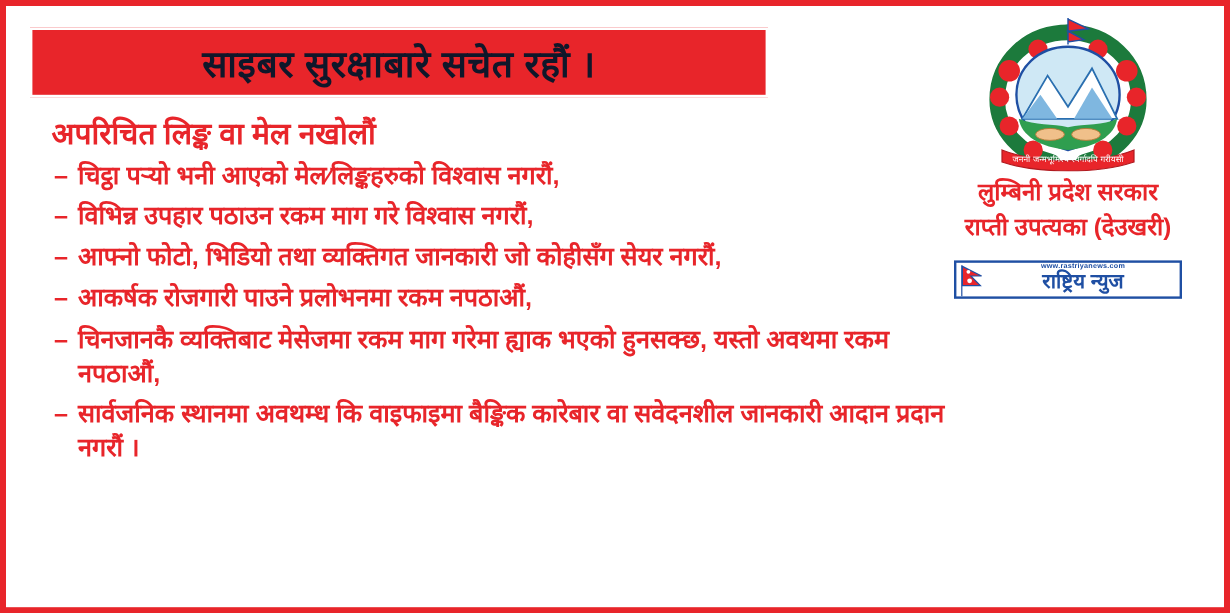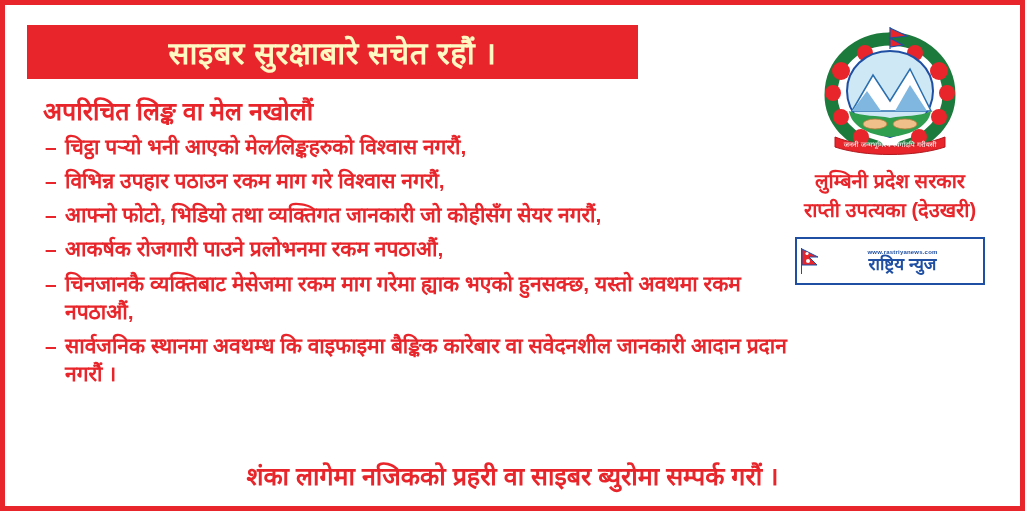--- a/index.html
+++ b/index.html
@@ -29,21 +29,21 @@
     width: 615px;
     height: 58px;
     background: #e8252a;
     border: 2px solid #ffffff;
     box-sizing: border-box;
     display: flex;
     align-items: center;
     justify-content: center;
   }
   .title-banner .title-text {
-    color: #fef9c3;
+    color: #0f172a;
     font-size: 31px;
     font-weight: bold;
     letter-spacing: 0.5px;
     white-space: nowrap;
   }
   
   .subtitle {
     position: absolute;
     left: 38px;
     top: 88px;
@@ -97,40 +97,40 @@
     position: absolute;
     right: 14px;
     top: 8px;
     width: 232px;
     text-align: center;
   }
   .emblem {
     position: relative;
     width: 190px;
     height: 130px;
-    margin: 12px auto;
+    margin: 0 auto;
   }
   .emblem svg {
     display: block;
   }
   .org-lines {
     margin-top: 4px;
     color: #e8252a;
     font-size: 20px;
     font-weight: bold;
     line-height: 1.45;
   }
   .news-badge {
     margin: 12px auto 0;
     width: 190px;
-    height: 48px;
+    height: 32px;
     border: 2px solid #1f4fa3;
     background: #ffffff;
     display: flex;
-    align-items: center;
+    align-items: flex-start;
     box-sizing: border-box;
     overflow: hidden;
   }
   .news-badge .flag {
     flex: 0 0 auto;
     width: 28px;
     height: 30px;
     margin-left: 1px;
     position: relative;
   }
@@ -182,21 +182,20 @@
     <li class="bullet-item">
       <span class="bullet-dash">–</span>
       <span class="bullet-text">चिनजानकै व्यक्तिबाट मेसेजमा रकम माग गरेमा ह्याक भएको हुनसक्छ, यस्तो अवथमा रकम नपठाऔं,</span>
     </li>
     <li class="bullet-item">
       <span class="bullet-dash">–</span>
       <span class="bullet-text">सार्वजनिक स्थानमा अवथम्ध कि वाइफाइमा बैङ्कि‌क कारेबार वा सवेदनशील जानकारी आदान प्रदान नगरौं ।</span>
     </li>
   </ul>
 
-  <div class="footer-line">शंका लागेमा नजिकको प्रहरी वा साइबर ब्युरोमा सम्पर्क गरौं ।</div>
 
   <div class="right-col">
 
     <div class="emblem">
       <svg width="190" height="130" viewBox="0 0 190 130" xmlns="http://www.w3.org/2000/svg">
 
         <path d="M95 14 C62 14 36 38 36 70 C36 96 56 116 82 122" fill="none" stroke="#1c7a3c" stroke-width="13" stroke-linecap="round"></path>
 
         <path d="M95 14 C128 14 154 38 154 70 C154 96 134 116 108 122" fill="none" stroke="#1c7a3c" stroke-width="13" stroke-linecap="round"></path>
 

